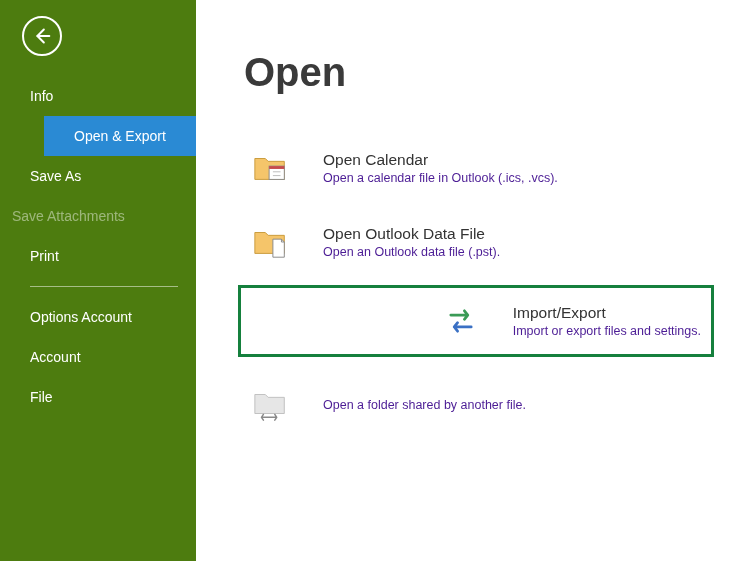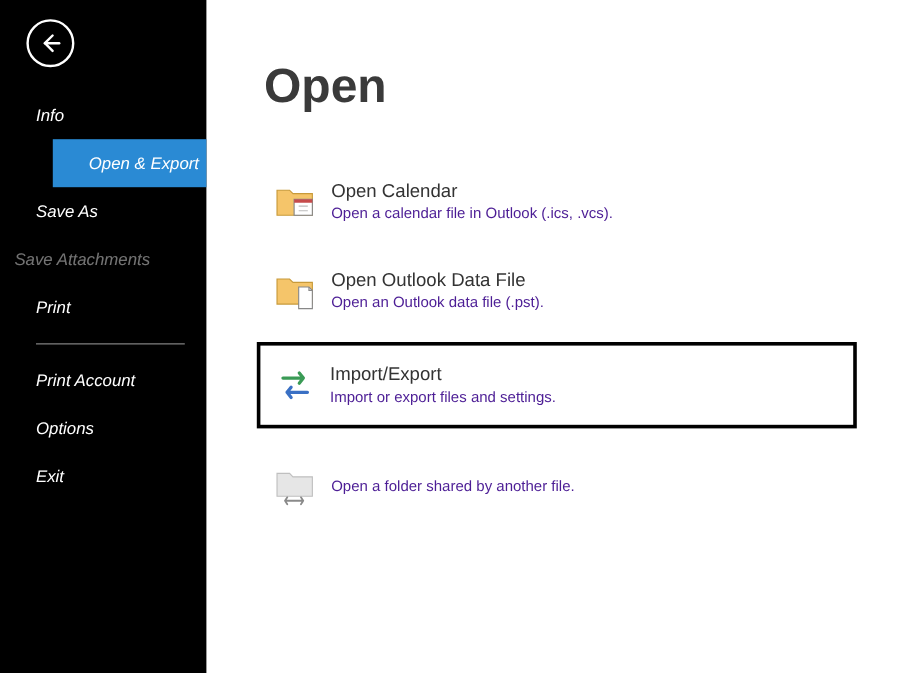--- a/index.html
+++ b/index.html
@@ -5,28 +5,27 @@
     * { margin: 0; padding: 0; box-sizing: border-box; }
     body {
       width: 754px;
       height: 561px;
       font-family: "Segoe UI", Arial, sans-serif;
       background: #fff;
       overflow: hidden;
       display: flex;
     }
     .sidebar {
-      width: 172px;
+      width: 196px;
       height: 100%;
-      background: #000000;
+      background: #4d7c0f;
       color: #fff;
       display: flex;
       flex-direction: column;
       padding-top: 8px;
-      font-style: italic;
     }
     .back-button {
       width: 40px;
       height: 40px;
       border: 2px solid #fff;
       border-radius: 50%;
       margin: 8px 0 20px 22px;
       display: flex;
       align-items: center;
       justify-content: center;
@@ -52,32 +51,33 @@
     }
     .page-title {
       font-size: 40px;
       font-weight: 700;
       color: #3a3a3a;
       margin-bottom: 42px;
     }
     .option-row {
       display: flex;
       align-items: center;
-      gap: 10px;
+      gap: 33px;
       padding: 12px 8px;
       cursor: pointer;
       margin-bottom: 12px;
     }
     .option-row.highlighted {
-      border: 3px solid #000000;
+      border: 3px solid #15803d;
       padding: 14px 10px;
       margin-left: -6px;
       margin-right: 10px;
       margin-bottom: 16px;
       margin-top: 4px;
+      justify-content: flex-end;
     }
     .option-icon {
       width: 38px;
       height: 38px;
       flex-shrink: 0;
       display: flex;
       align-items: center;
       justify-content: center;
     }
     .option-text { display: flex; flex-direction: column; }
@@ -93,23 +93,23 @@
       <path d="M14 5 L7 12 L14 19" stroke="#fff" stroke-width="2.2" fill="none" stroke-linecap="round" stroke-linejoin="round"></path>
       <line x1="7" y1="12" x2="20" y2="12" stroke="#fff" stroke-width="2.2" stroke-linecap="round"></line>
     </svg>
   </div>
   <div class="sidebar-item">Info</div>
   <div class="sidebar-item selected">Open &amp; Export</div>
   <div class="sidebar-item">Save As</div>
   <div class="sidebar-item disabled">Save Attachments</div>
   <div class="sidebar-item">Print</div>
   <hr class="sidebar-divider">
-  <div class="sidebar-item">Print Account</div>
-  <div class="sidebar-item">Options</div>
-  <div class="sidebar-item">Exit</div>
+  <div class="sidebar-item">Options Account</div>
+  <div class="sidebar-item">Account</div>
+  <div class="sidebar-item">File</div>
 </nav>
 
 <main class="main">
   <h1 class="page-title">Open</h1>
 
   <div class="option-row">
     <div class="option-icon">
       <svg viewBox="0 0 40 40" width="38" height="38">
         <path d="M3 10 L14 10 L17 13 L34 13 L34 32 L3 32 Z" fill="#f5c56a" stroke="#c89a3a" stroke-width="1"></path>
         <rect x="18" y="18" width="16" height="14" fill="#fff" stroke="#888" stroke-width="1"></rect>

